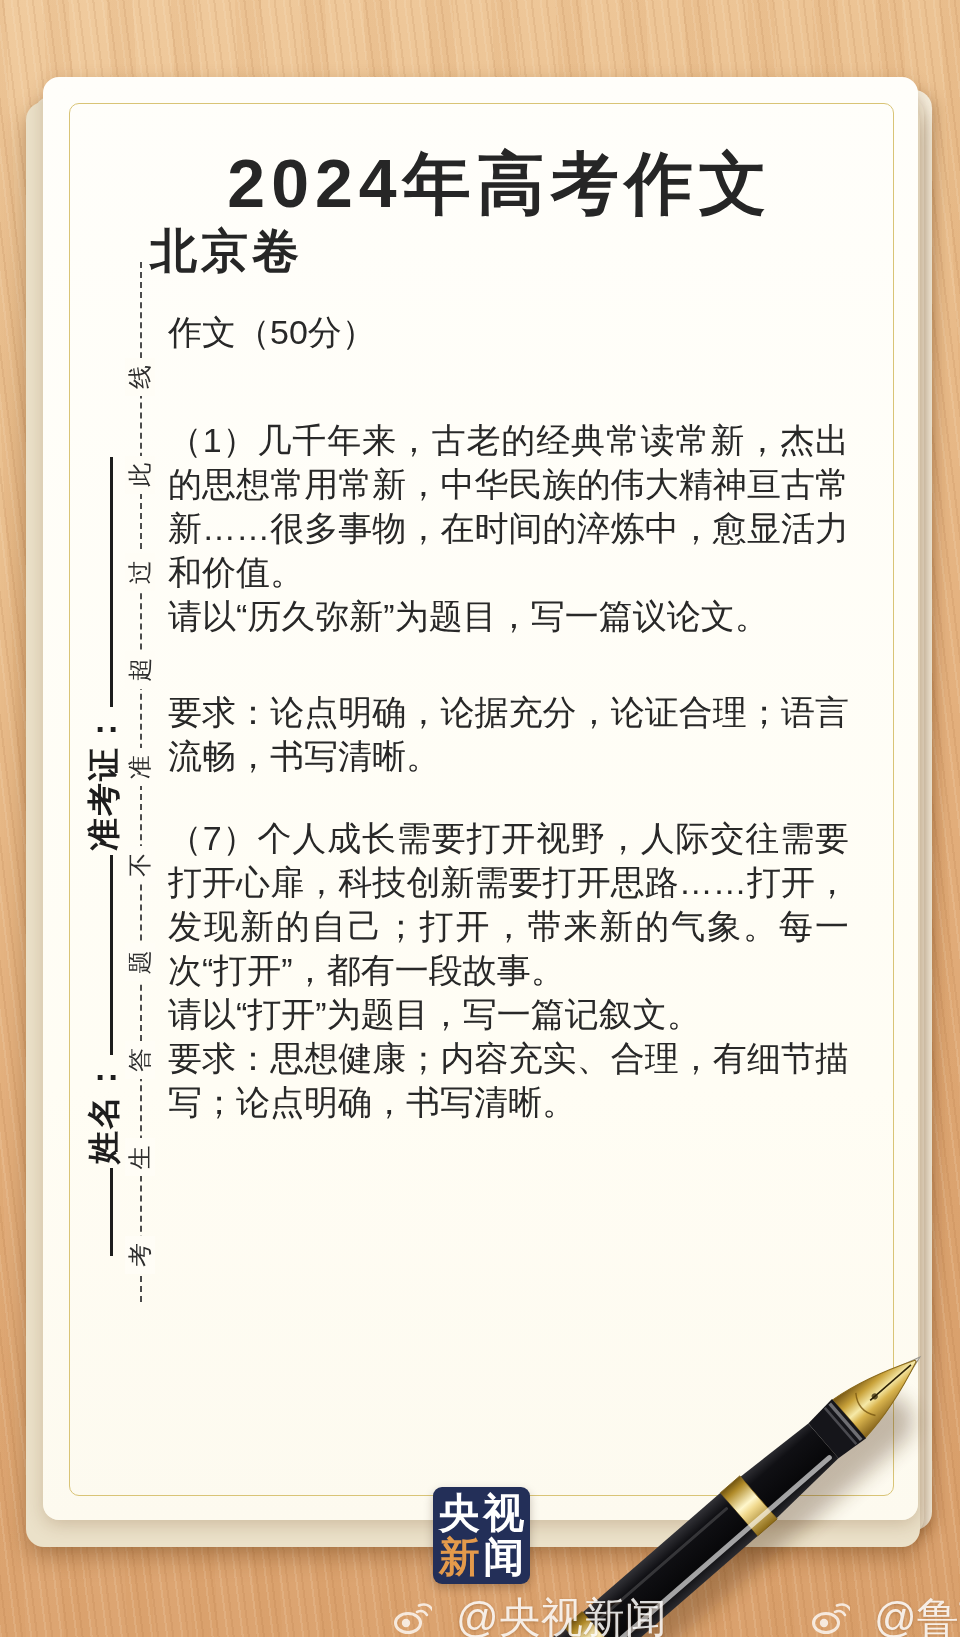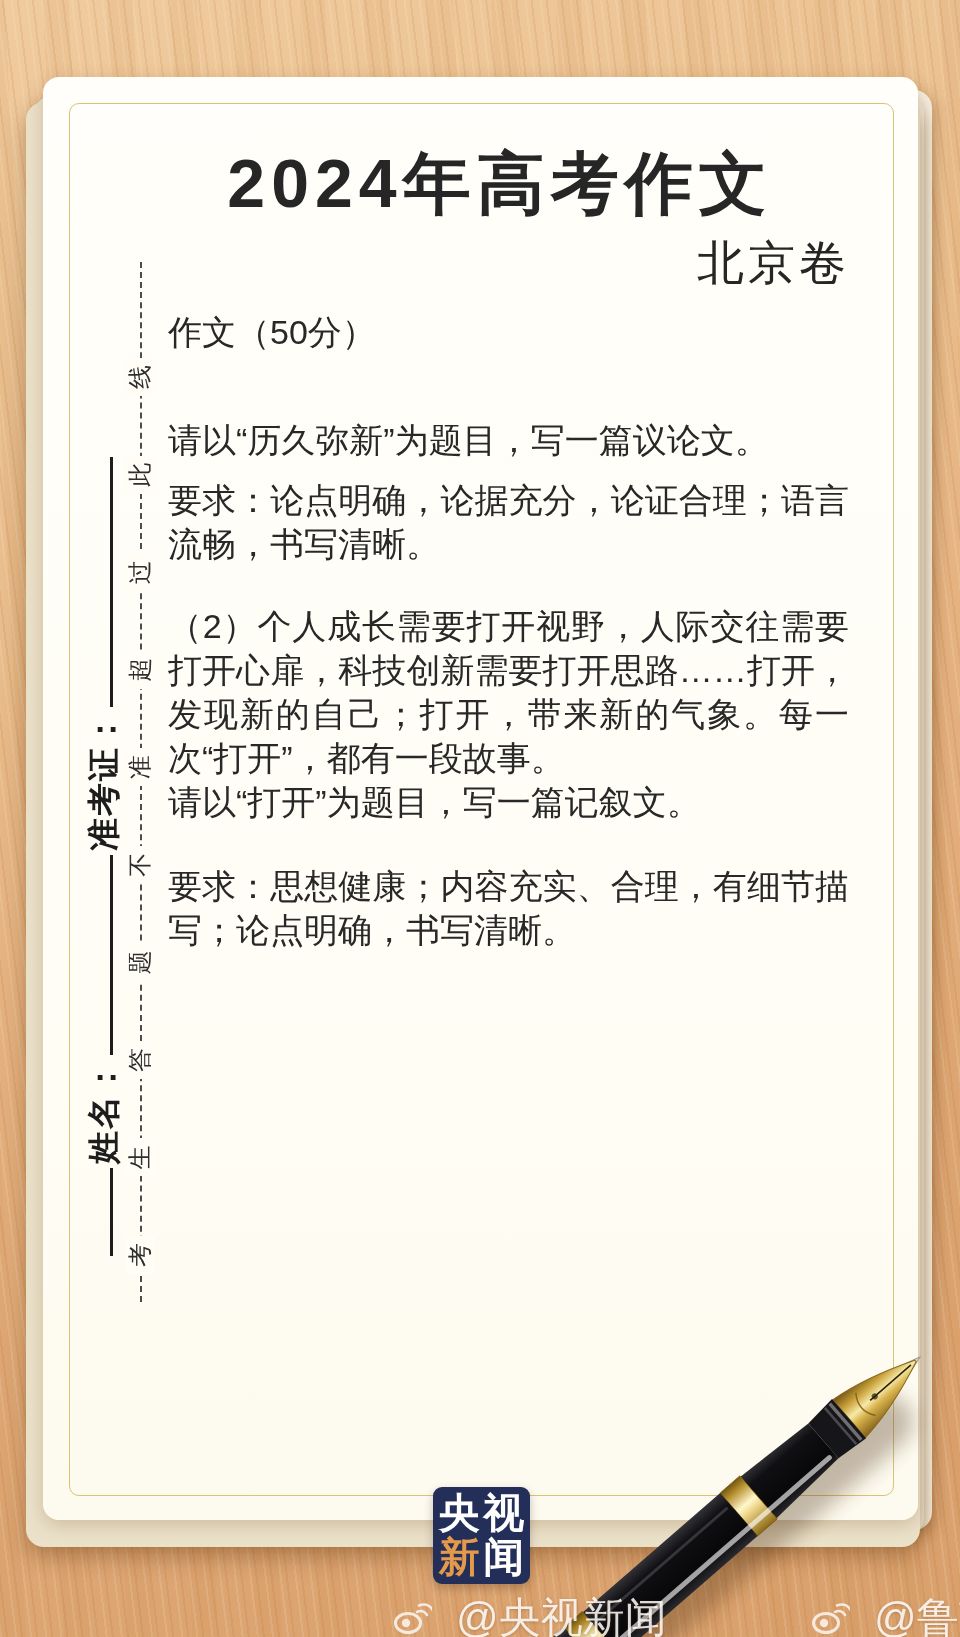--- a/index.html
+++ b/index.html
@@ -49,36 +49,36 @@
     position:relative;z-index:1;background:#fffdf6;padding:3px 7px;
     font-size:24px;font-weight:500;color:#2e2e2e;line-height:1;
   }
   
   .doc-title{
     position:absolute;left:150px;top:146px;width:700px;
     text-align:center;font-size:68px;font-weight:700;letter-spacing:6px;
     color:#262626;line-height:1.1;
   }
   .doc-subtitle{
-    position:absolute;left:150px;top:232px;width:700px;
-    text-align:right;font-size:47px;font-weight:400;letter-spacing:4px;
+    position:absolute;left:150px;top:220px;width:700px;
+    text-align:left;font-size:47px;font-weight:700;letter-spacing:4px;
     color:#262626;
   }
   .content{
     position:absolute;left:168px;top:310px;width:681px;color:#282828;
     font-size:34px;line-height:44px;font-weight:500;
     text-align:justify;
   }
   .content p{margin:0;}
   p.section{margin-bottom:64px;}
   p.intro{margin-bottom:44px;}
   p.prompt{margin-bottom:0;}
-  p.task1{margin-bottom:16px;}
+  p.task1{margin-bottom:52px;}
   p.req1{margin-bottom:38px;}
-  p.task2{margin-bottom:40px;}
+  p.task2{}
   p.req2{margin-bottom:0;}
   
   .cctv-logo{
     position:absolute;left:433px;top:1487px;width:97px;height:97px;
     background:#232f58;border-radius:9px;
     display:grid;grid-template-columns:1fr 1fr;grid-template-rows:1fr 1fr;
     place-items:center;padding:4px;box-sizing:border-box;
     box-shadow:0 4px 10px rgba(40,20,5,.25);
   }
   .cctv-logo span{font-size:41px;font-weight:700;color:#ffffff;line-height:1;}
@@ -126,23 +126,24 @@
     <span class="seal-char">过</span>
     <span class="seal-char">此</span>
     <span class="seal-char">线</span>
   </div>
 
   <div class="doc-title">2024年高考作文</div>
   <div class="doc-subtitle">北京卷</div>
 
   <div class="content">
     <p class="section">作文（50分）</p>
+    <p class="prompt">（1）几千年来，古老的经典常读常新，杰出的思想常用常新，中华民族的伟大精神亘古常新……很多事物，在时间的淬炼中，愈显活力和价值。</p>
     <p class="task1">请以“历久弥新”为题目，写一篇议论文。</p>
     <p class="req1">要求：论点明确，论据充分，论证合理；语言流畅，书写清晰。</p>
-    <p class="prompt">（2）个人成长需要打开视野，人际交往需要打开心扉，科技创新需要打开思路……打开，发现新的自己；打开，带来新的气象。每一次“打开”，都有一段故事。</p>
+    <p class="prompt">（7）个人成长需要打开视野，人际交往需要打开心扉，科技创新需要打开思路……打开，发现新的自己；打开，带来新的气象。每一次“打开”，都有一段故事。</p>
     <p class="task2">请以“打开”为题目，写一篇记叙文。</p>
     <p class="req2">要求：思想健康；内容充实、合理，有细节描写；论点明确，书写清晰。</p>
   </div>
 
   <div class="cctv-logo">
     <span>央</span>
     <span>视</span>
     <span class="accent">新</span>
     <span>闻</span>
   </div>

